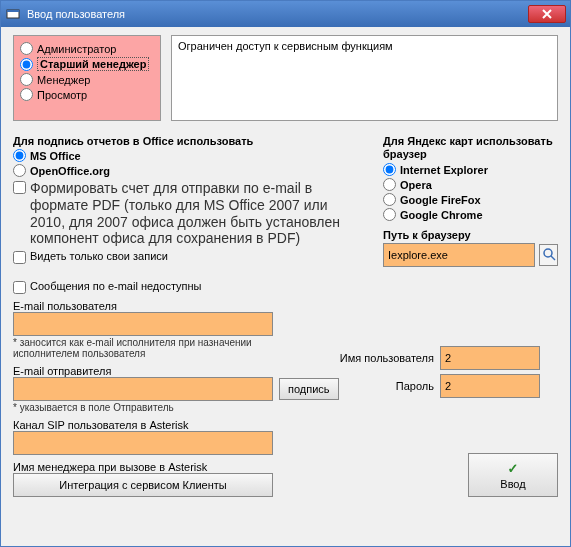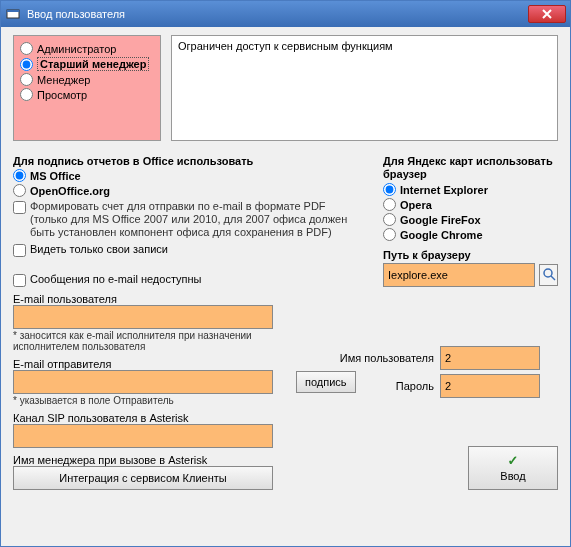--- a/index.html
+++ b/index.html
@@ -10,36 +10,36 @@
   .titlebar .title { flex: 1; font-weight: normal; }
   .close-btn { width: 38px; height: 18px; background: linear-gradient(to bottom,#e67,#c33); border: 1px solid #a22; border-radius: 2px; display: flex; align-items: center; justify-content: center; color: #fff; font-weight: bold; cursor: pointer; }
   .content { position: relative; padding: 8px 12px; }
   .row1 { display:flex; gap:10px; }
   .iface-label { width: 68px; padding-top: 6px; }
   .fieldset { border: 1px solid #999; padding: 4px 8px 6px 6px; background:#fca5a5; }
   .iface-box { width: 148px; }
   .radio-line { display:flex; align-items:center; margin: 2px 0; }
   .radio-line input { margin: 0 4px 0 0; }
   .selected-radio { border: 1px dotted #555; padding: 0 2px; font-weight: bold; }
-  .desc-box { flex:1; border:1px solid #999; background:#fff; padding: 4px 6px; height: 106px; }
+  .desc-box { flex:1; border:1px solid #999; background:#fff; padding: 4px 6px; height: 86px; }
   .section-label { font-weight: bold; margin: 8px 0 2px 0; }
   .row2 { display:flex; gap: 20px; margin-top: 6px; }
   .left-col { flex: 1; }
   .right-col { width: 175px; }
   .check-line { display:flex; align-items:flex-start; margin: 3px 0; }
   .check-line input { margin: 1px 4px 0 0; flex-shrink:0; }
-  .hint { color:#333; font-size: 11px; line-height: 1.2; }
+  .hint { color:#333; font-size: 14px; line-height: 1.2; }
   .text-input { border:1px solid #7a9; border:1px solid #888; background:#fdba74; height: 24px; padding: 2px 4px; }
   .browser-path-row { display:flex; gap:4px; align-items:center; }
   .browser-path-row .text-input { flex:1; }
   .search-btn { width:22px; height:22px; border:1px solid #888; background:#f4f4f4; display:flex; align-items:center; justify-content:center; cursor:pointer; }
   .field-block { margin: 6px 0 2px 0; }
   .field-block .text-input { width: 260px; display:block; }
   .note { font-size: 10px; color:#333; margin-top:1px; }
-  .sender-row { display:flex; gap:23px; align-items:center; }
+  .sender-row { display:flex; gap:6px; align-items:center; }
   .sender-row .text-input { width: 260px; }
   .btn { border:1px solid #888; background: linear-gradient(to bottom,#f8f8f8,#dedede); padding: 2px 8px; cursor:pointer; height:22px; display:inline-flex; align-items:center; justify-content:center; }
   .wide-input { width: 260px; display:block; }
   .login-row { display:flex; align-items:center; margin: 4px 0; gap: 6px; }
   .login-row label { width: 110px; text-align:right; }
   .login-row .text-input { width: 100px; }
   .footer { position:absolute; bottom: 10px; left: 12px; right: 12px; display:flex; justify-content:space-between; align-items:flex-end; }
   .integrate-btn { width: 260px; height: 24px; }
   .enter-btn { width: 90px; height: 44px; flex-direction:column; gap:2px; }
   .green-check { color: #2a8a2a; font-weight:bold; font-size:13px; }

